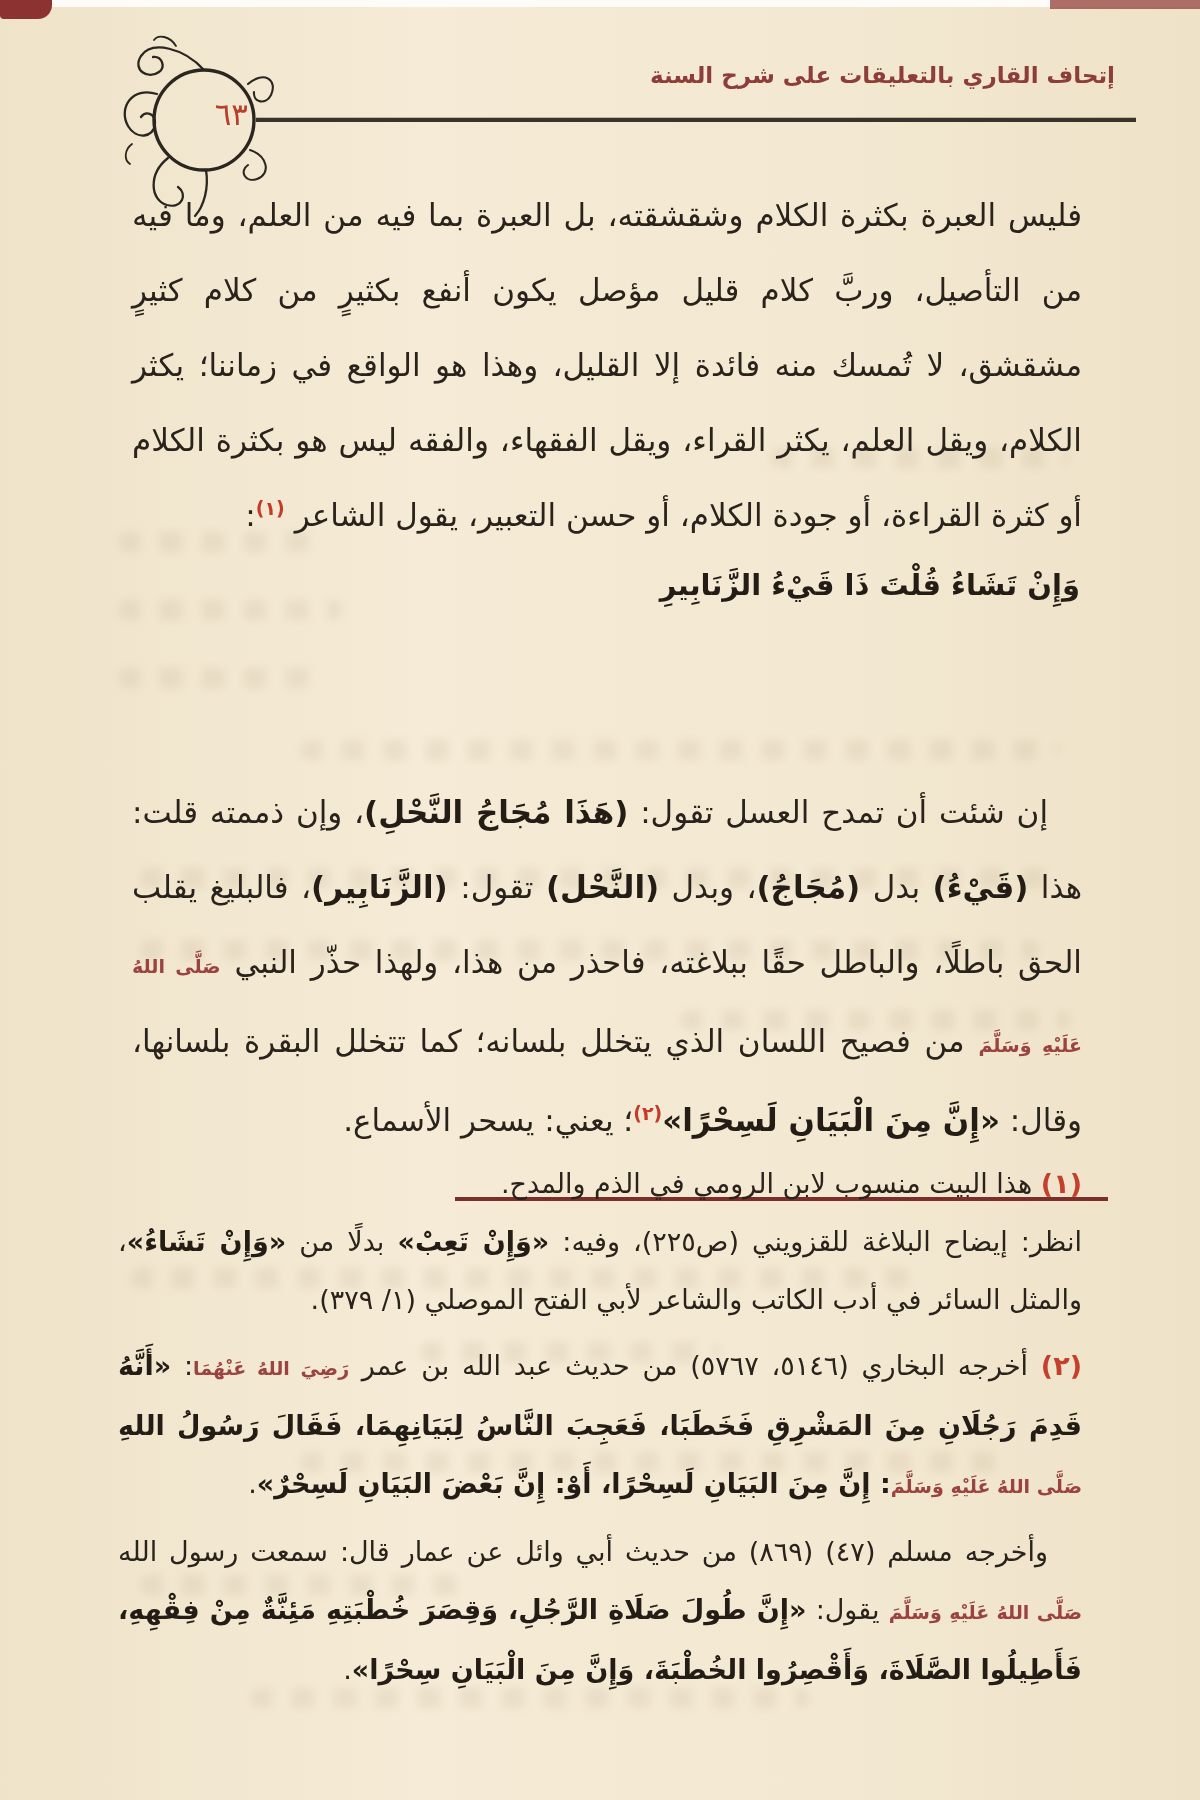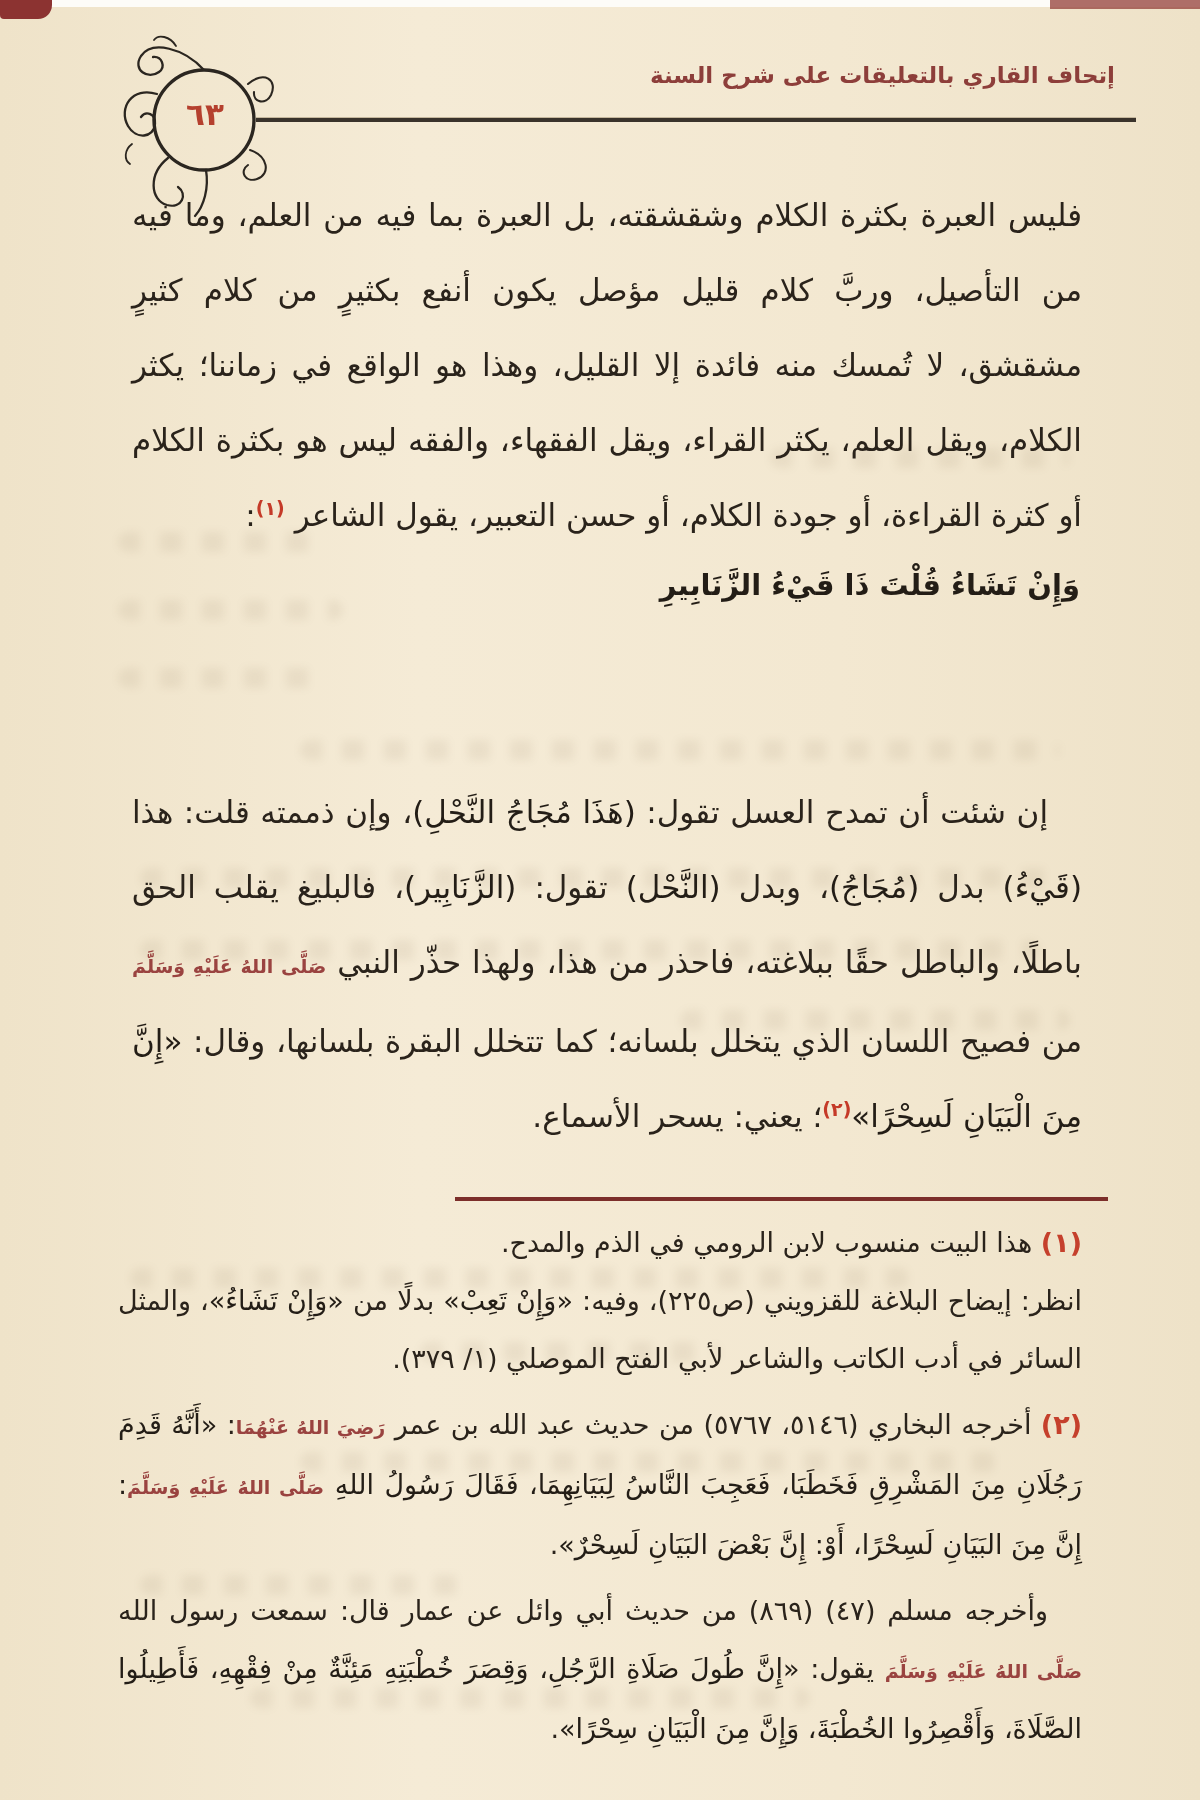--- a/index.html
+++ b/index.html
@@ -14,21 +14,21 @@
   }
   
   .top-white{position:absolute;top:0;left:0;right:0;height:7px;background:#fdfcf8;}
   .smear-left{position:absolute;top:0;left:0;width:52px;height:19px;background:#8c3331;border-radius:0 0 14px 4px;}
   .smear-right{position:absolute;top:0;right:0;width:150px;height:9px;background:#9a4a43;opacity:.8;}
 
   
   .ornament{position:absolute;left:110px;top:26px;width:176px;height:196px;}
   .page-number{
     position:absolute;left:162px;top:96px;width:86px;
-    text-align:center;font-size:31px;font-weight:bold;color:#b5402e;
+    text-align:right;font-size:31px;font-weight:normal;color:#b5402e;
   }
   .book-title{
     position:absolute;right:85px;top:62px;
     font-size:23px;font-weight:bold;color:#8d3e3a;
     letter-spacing:-0.5px;
   }
   .header-rule{
     position:absolute;left:256px;right:64px;top:117px;height:4px;
     background:#3a332b;border-top:1px solid #c6b89d;
   }
@@ -43,30 +43,30 @@
   .para2{top:775px;}
   .indent{text-indent:34px;}
 
   .poetry{top:551px;font-weight:bold;font-size:29px;color:#231d16;}
   .verse{
     display:flex;justify-content:space-between;
     line-height:69px;padding:0 2px 0 78px;
   }
 
   .run-n{}
-  .run-b{font-weight:normal;color:#231d16;}
+  .run-b{font-weight:bold;color:#231d16;}
   .run-r{color:#9a4340;font-weight:bold;font-size:19px;}
   .run-fn{color:#c53a28;font-size:19px;vertical-align:super;line-height:0;font-weight:bold;}
   .run-red{color:#c5402c;font-weight:bold;}
 
   .fn-separator{
     position:absolute;left:455px;right:92px;top:1197px;height:4px;
     background:#7c2e2a;
   }
-  .footnotes{top:1214px;font-size:27px;line-height:58px;text-align:justify;}
+  .footnotes{top:1155px;font-size:27px;line-height:58px;text-align:justify;}
   .footnote{margin:0 0 8px 0;}
 
   
   .ghost{
     position:absolute;height:20px;border-radius:10px;
     background:repeating-linear-gradient(90deg,rgba(140,118,88,.55) 0 22px,rgba(140,118,88,0) 22px 42px);
     filter:blur(4px);opacity:.18;pointer-events:none;
   }
 </style>
 </head>

